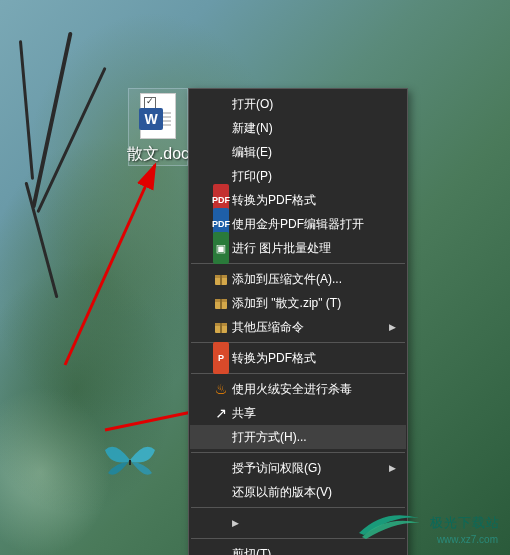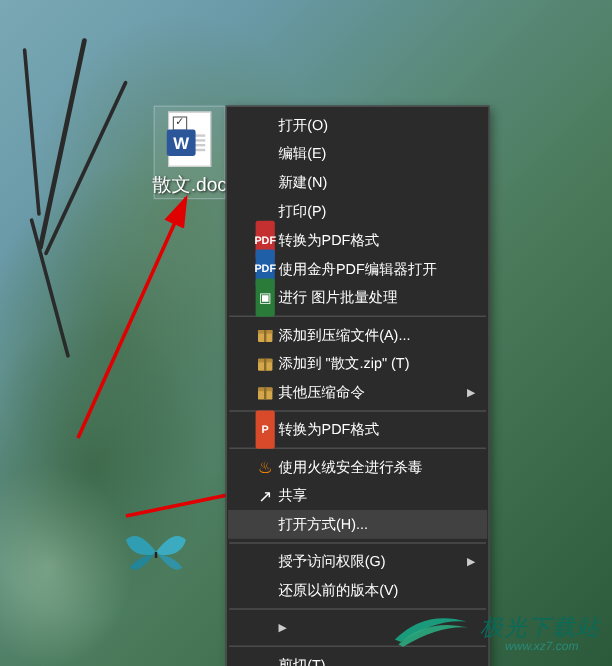--- a/index.html
+++ b/index.html
@@ -184,32 +184,30 @@
   align-items: center;
   gap: 6px;
   pointer-events: none;
 }
 .watermark .swoosh {
   width: 70px;
   height: 40px;
 }
 .watermark .txt {
   color: #0a6a5a;
-  font-size: 19px;
+  font-size: 13px;
   font-weight: 500;
   letter-spacing: 1px;
-  font-style: italic;
 }
 .watermark .url {
   position: absolute;
   bottom: -2px;
-  right: 18px;
+  right: 2px;
   font-size: 10px;
   color: #2a8a7a;
-  font-style: italic;
 }
 </style>
 </head>
 <body>
 
 <div class="desktop">
   <div class="foliage"></div>
   <div class="branch b1"></div>
   <div class="branch b2"></div>
   <div class="branch b3"></div>
@@ -256,25 +254,25 @@
   </div>
 
   <div class="context-menu">
 
     <div class="menu-item">
       <span class="icon-slot"></span>
       <span class="label">打开(O)</span>
     </div>
     <div class="menu-item">
       <span class="icon-slot"></span>
+      <span class="label">新建(N)</span>
+    </div>
+    <div class="menu-item">
+      <span class="icon-slot"></span>
       <span class="label">编辑(E)</span>
-    </div>
-    <div class="menu-item">
-      <span class="icon-slot"></span>
-      <span class="label">新建(N)</span>
     </div>
     <div class="menu-item">
       <span class="icon-slot"></span>
       <span class="label">打印(P)</span>
     </div>
     <div class="menu-item">
       <span class="icon-slot">
           <span class="ico ico-pdf-red">PDF</span>
         </span>
       <span class="label">转换为PDF格式</span>

